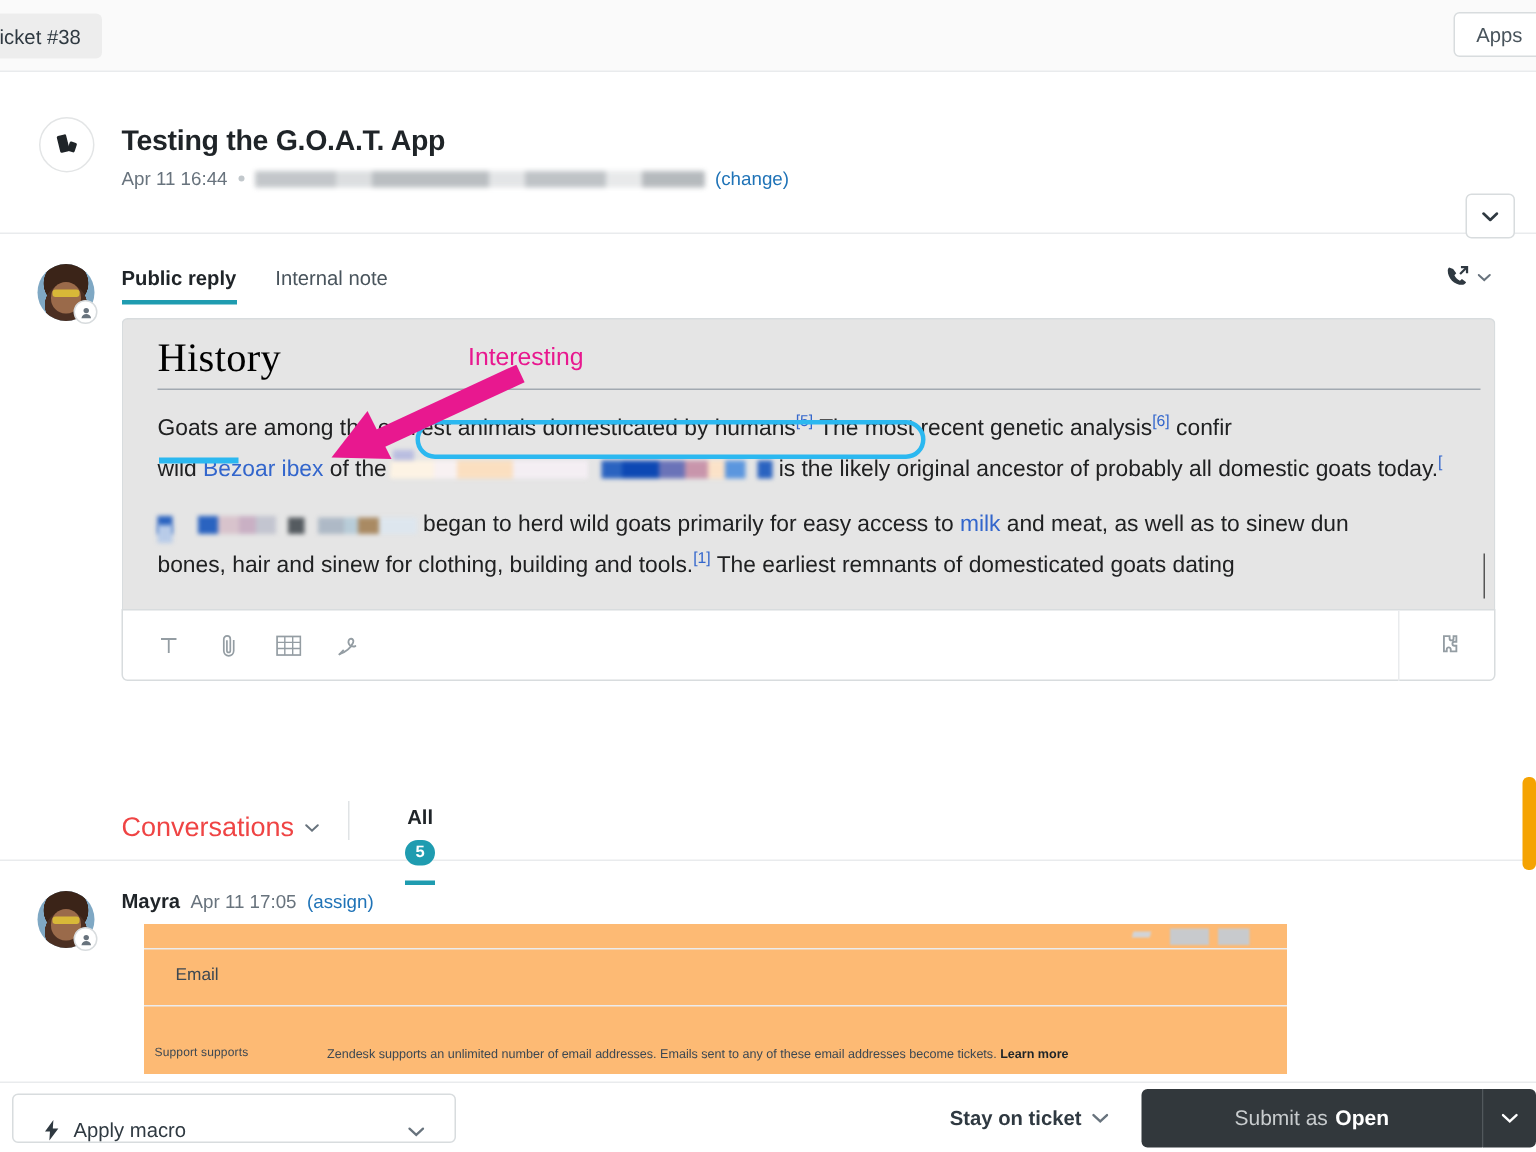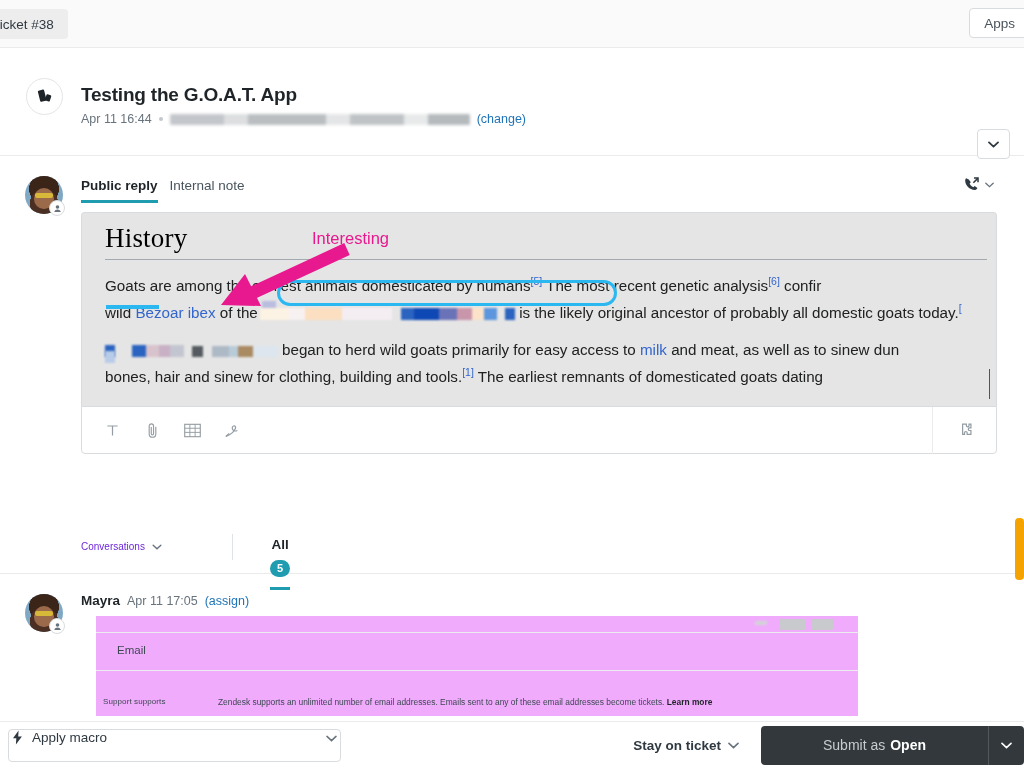--- a/index.html
+++ b/index.html
@@ -71,21 +71,21 @@
     background:#7fa8c4; position:relative;
   }
   .av-hair { position:absolute; inset:0; background:radial-gradient(circle at 50% 72%, #4b2f22 0 42%, transparent 43%), radial-gradient(circle at 50% 34%, #3b2418 0 47%, transparent 48%); }
   .av-face { position:absolute; left:9px; top:12px; width:20px; height:21px; border-radius:50% 50% 48% 48%; background:#9a6a4a; }
   .av-glass { position:absolute; left:10px; top:17px; width:18px; height:5px; background:#d8b838; border-radius:2px; }
   .av-badge {
     position:absolute; right:-2px; bottom:-2px; width:16px; height:16px;
     border-radius:50%; background:#fff; border:1px solid #d8dcde;
     display:flex; align-items:center; justify-content:center;
   }
-  .tabs { position:absolute; left:81px; top:22px; display:flex; gap:12px; }
+  .tabs { position:absolute; left:81px; top:22px; display:flex; gap:26px; }
   .tab {
     font-size:13.5px; padding-bottom:10px; color:#49545c;
   }
   .tab.active { font-weight:bold; color:#1f2428; box-shadow:inset 0 -3px 0 #1f9cb0; }
   .call-icon { position:absolute; right:30px; top:20px; display:flex; align-items:center; gap:5px; color:#49545c; }
 
   .editor-box {
     position:absolute; left:81px; top:56px; width:916px; height:194px;
     border:1px solid #d8dcde; border-bottom:none;
     border-radius:4px 4px 0 0; background:#e5e5e5; overflow:hidden;
@@ -136,21 +136,21 @@
   .tb-right {
     margin-left:auto; width:64px; height:47px; border-left:1px solid #e9ebed;
     display:flex; align-items:center; justify-content:center; color:#949da3;
   }
 
   
   .conv-bar {
     position:absolute; top:522px; left:0; width:1024px; height:52px;
     border-bottom:1px solid #e9ebed; background:#fff;
   }
-  .conv-sel { position:absolute; left:81px; top:19px; font-size:10px; color:#6d28d9; display:flex; align-items:center; gap:7px; }
+  .conv-sel { position:absolute; left:81px; top:19px; font-size:18px; color:#ef4444; display:flex; align-items:center; gap:7px; }
   .conv-div { position:absolute; left:232px; top:12px; width:1px; height:26px; background:#e0e3e5; }
   .conv-all {
     position:absolute; left:270px; top:15px; display:flex; align-items:center; gap:8px;
     padding-bottom:13px; box-shadow:inset 0 -3px 0 #1f9cb0;flex-direction:column;
   }
   .conv-all b { font-size:13.5px; color:#1f2428; }
   .badge {
     background:#1f9cb0; color:#fff; font-size:11px; font-weight:bold;
     border-radius:9px; padding:1px 7px; line-height:15px;
   }
@@ -162,41 +162,41 @@
   
   .comment { position:absolute; top:585px; left:0; width:1024px; }
   .c-avatar { position:absolute; left:25px; top:9px; width:38px; height:38px; }
   .c-meta { position:absolute; left:81px; top:8px; display:flex; align-items:baseline; gap:7px; }
   .c-name { font-size:13.5px; font-weight:bold; color:#1f2428; }
   .c-time { font-size:12.5px; color:#68737d; }
   .c-assign { font-size:12.5px; color:#1f73b7; }
 
   .embed {
     position:absolute; left:96px; top:31px; width:762px; height:100px;
-    background:#f0abfc; overflow:hidden;
+    background:#fdba74; overflow:hidden;
   }
   .em-topline { position:absolute; left:0; top:16px; width:762px; height:1px; background:#ebecee; }
   .em-ghost1 { position:absolute; left:659px; top:5px; width:12px; height:4px; background:#d2d4d7; filter:blur(.8px); transform:skewX(-12deg); }
   .em-ghost2 { position:absolute; left:684px; top:3px; width:26px; height:11px; background:#c8cacd; filter:blur(.6px); }
   .em-ghost3 { position:absolute; left:716px; top:3px; width:21px; height:11px; background:#c8cacd; filter:blur(.6px); }
   .em-h { position:absolute; left:21px; top:28px; font-size:11.5px; color:#3d4852; }
   .em-rule { position:absolute; left:0; top:54px; width:762px; height:1px; background:#ebecee; }
   .em-label { position:absolute; left:7px; top:81px; font-size:8px; color:#3d4852; letter-spacing:.1px; }
   .em-body { position:absolute; left:122px; top:81px; font-size:8.4px; color:#3d4852; }
   .em-body b { color:#1f2428; }
 
   
   .bottombar {
     position:absolute; left:0; bottom:0; width:1024px; height:47px;
     background:#fff; border-top:1px solid #e9ebed;
     display:flex; align-items:center;
   }
   .macro {
-    margin-left:8px; width:333px; height:33px; border:1px solid #d8dcde;
-    border-radius:4px; display:flex; align-items:flex-start; padding:0 3px;
+    margin-left:8px; width:296px; height:33px; border:1px solid #d8dcde;
+    border-radius:4px; display:flex; align-items:flex-end; padding:0 20px;
     font-size:13.5px; color:#2f3941; gap:9px;
   }
   .macro .sp { margin-left:auto; color:#68737d; }
   .stay { margin-left:auto; font-size:13.5px; font-weight:bold; color:#2f3941; display:flex; align-items:center; gap:7px; }
   .submit {
     margin-left:22px; height:39px; background:#32383c; color:#fff;
     display:flex; align-items:center; border-radius:4px 0 0 4px;
     padding:0 62px; font-size:14px;
   }
   .submit .st { color:#c8ccce; }

